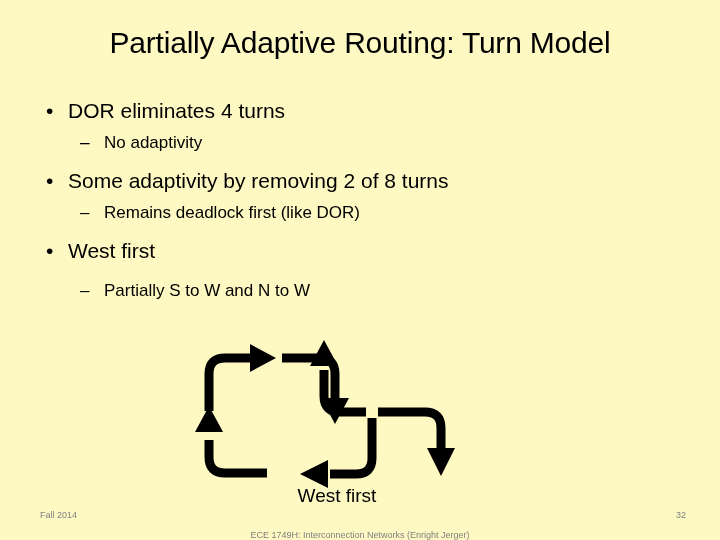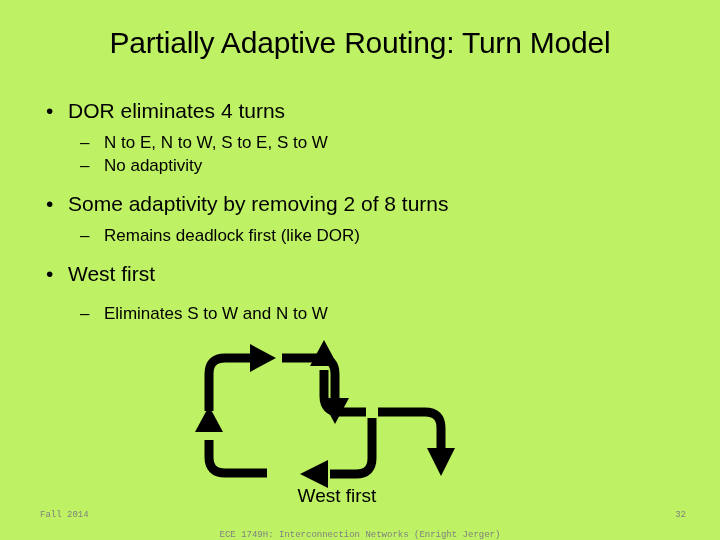--- a/index.html
+++ b/index.html
@@ -12,21 +12,21 @@
     background: #ffffff;
     font-family: "Liberation Sans", sans-serif;
     color: #000000;
     overflow: hidden;
     position: relative;
   }
   .slide {
     position: relative;
     width: 720px;
     height: 540px;
-    background: #bef264;
+    background: #fef9c3;
   }
 
   
   .slide-title {
     position: absolute;
     left: 28px;
     top: 24px;
     width: 664px;
     text-align: center;
     font-size: 30px;
@@ -103,21 +103,20 @@
     white-space: nowrap;
   }
 
   
   .footer {
     position: absolute;
     left: 0;
     top: 508px;
     width: 720px;
     height: 20px;
-    font-family: Liberation Mono, monospace;
   }
   .footer-left {
     position: absolute;
     left: 40px;
     top: 0;
     font-size: 9px;
     line-height: 14px;
     color: #808080;
     white-space: nowrap;
   }
@@ -154,21 +153,20 @@
 
     <div class="bullet-l1">
       <span class="marker">•</span>
       <span>DOR eliminates 4 turns</span>
     </div>
 
     <div class="gap-sm"></div>
 
     <div class="bullet-l2">
       <span class="marker">–</span>
-      <span>N to E, N to W, S to E, S to W</span>
     </div>
 
     <div class="bullet-l2">
       <span class="marker">–</span>
       <span>No adaptivity</span>
     </div>
 
     <div class="gap-md"></div>
 
     <div class="bullet-l1">
@@ -187,21 +185,21 @@
 
     <div class="bullet-l1">
       <span class="marker">•</span>
       <span>West first</span>
     </div>
 
     <div class="gap-lg"></div>
 
     <div class="bullet-l2">
       <span class="marker">–</span>
-      <span>Eliminates S to W and N to W</span>
+      <span>Partially S to W and N to W</span>
     </div>
 
   </div>
 
   <div class="diagram">
     <svg viewBox="0 0 310 152" xmlns="http://www.w3.org/2000/svg">
       <g fill="none" stroke="#000000" stroke-width="9" stroke-linecap="butt">
 
         <g>
           <path d="M 27,75 L 27,38 Q 27,22 43,22 L 72,22"></path>

